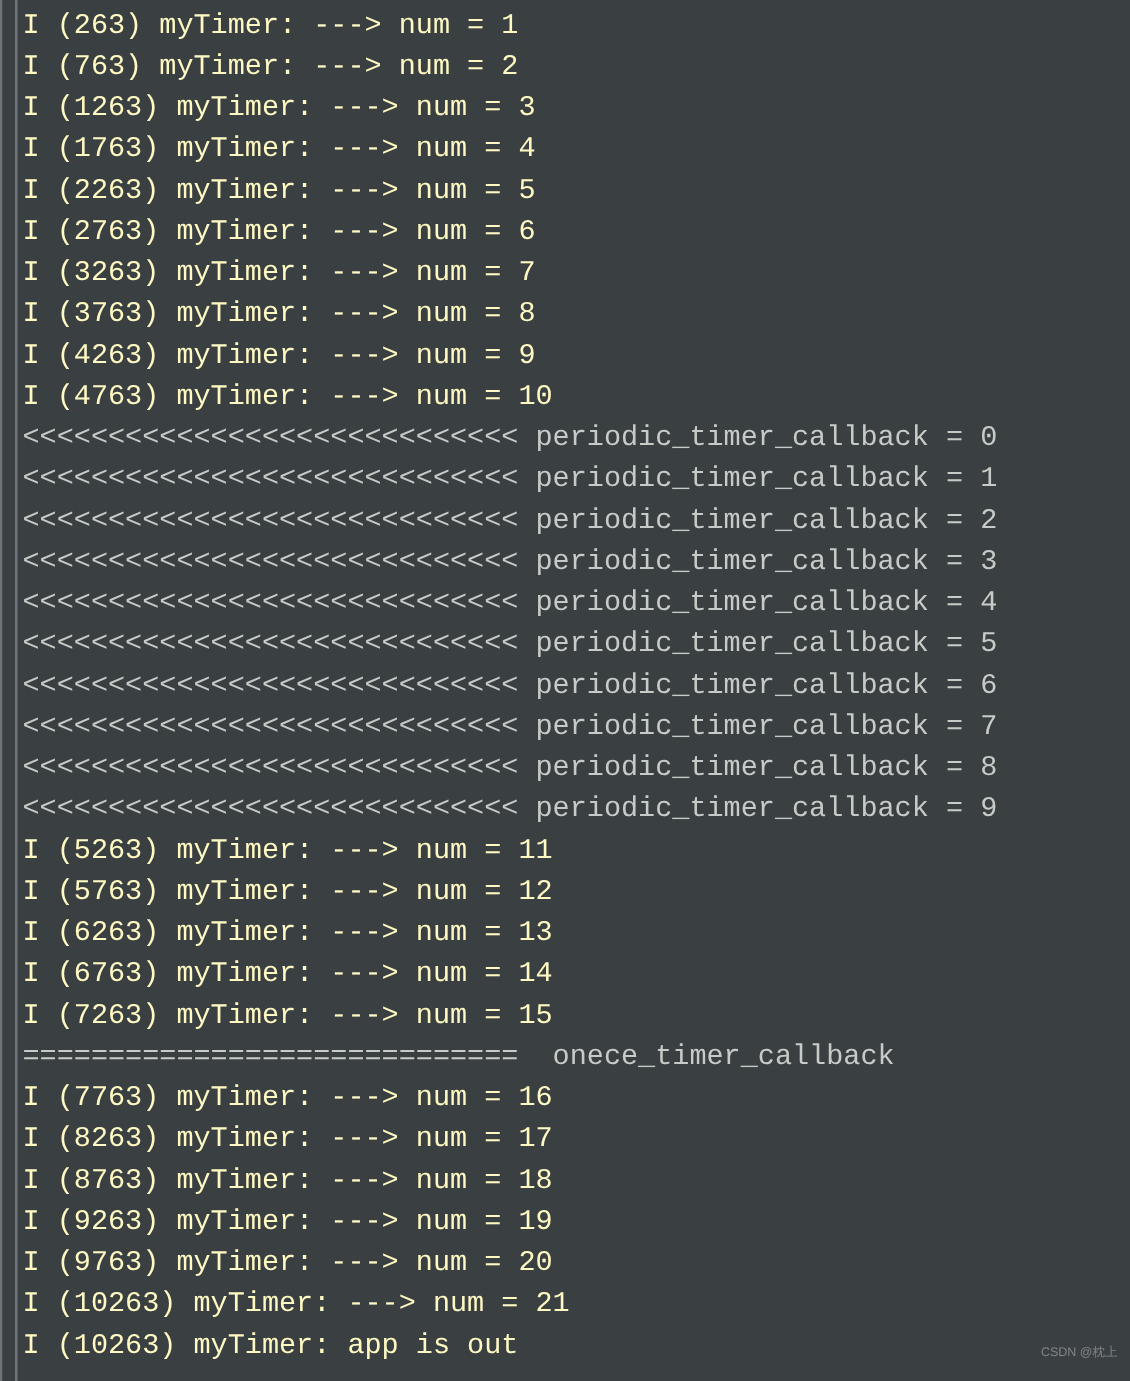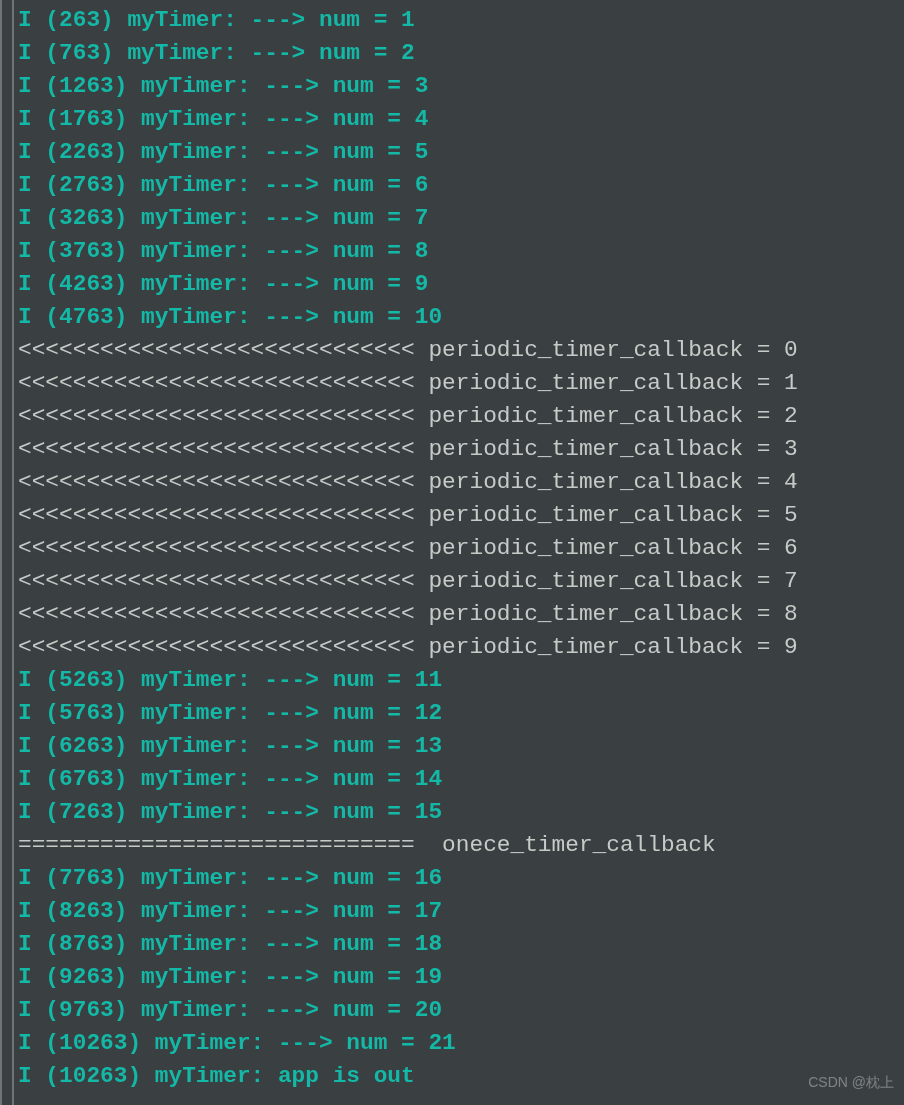--- a/index.html
+++ b/index.html
@@ -33,31 +33,30 @@
     background: #3a3f42;
   }
   .content {
     margin-left: 16px;
     white-space: pre;
   }
   .line {
     height: 33px;
   }
   .green {
-    color: #14b8a6;
-    font-weight: bold;
+    color: #fef9c3;
   }
   .gray {
     color: #c7cbc7;
   }
   .watermark {
     position: absolute;
     right: 10px;
     bottom: 6px;
-    font-size: 14px;
+    font-size: 10px;
     font-family: sans-serif;
     color: rgba(255,255,255,0.35);
   }
 </style>
 </head>
 <body>
 
 <div class="terminal">
   <div class="gutter"></div>
   <div class="content" id="content"><div class="line green">I (263) myTimer: ---&gt; num = 1</div><div class="line green">I (763) myTimer: ---&gt; num = 2</div><div class="line green">I (1263) myTimer: ---&gt; num = 3</div><div class="line green">I (1763) myTimer: ---&gt; num = 4</div><div class="line green">I (2263) myTimer: ---&gt; num = 5</div><div class="line green">I (2763) myTimer: ---&gt; num = 6</div><div class="line green">I (3263) myTimer: ---&gt; num = 7</div><div class="line green">I (3763) myTimer: ---&gt; num = 8</div><div class="line green">I (4263) myTimer: ---&gt; num = 9</div><div class="line green">I (4763) myTimer: ---&gt; num = 10</div><div class="line gray">&lt;&lt;&lt;&lt;&lt;&lt;&lt;&lt;&lt;&lt;&lt;&lt;&lt;&lt;&lt;&lt;&lt;&lt;&lt;&lt;&lt;&lt;&lt;&lt;&lt;&lt;&lt;&lt;&lt; periodic_timer_callback = 0</div><div class="line gray">&lt;&lt;&lt;&lt;&lt;&lt;&lt;&lt;&lt;&lt;&lt;&lt;&lt;&lt;&lt;&lt;&lt;&lt;&lt;&lt;&lt;&lt;&lt;&lt;&lt;&lt;&lt;&lt;&lt; periodic_timer_callback = 1</div><div class="line gray">&lt;&lt;&lt;&lt;&lt;&lt;&lt;&lt;&lt;&lt;&lt;&lt;&lt;&lt;&lt;&lt;&lt;&lt;&lt;&lt;&lt;&lt;&lt;&lt;&lt;&lt;&lt;&lt;&lt; periodic_timer_callback = 2</div><div class="line gray">&lt;&lt;&lt;&lt;&lt;&lt;&lt;&lt;&lt;&lt;&lt;&lt;&lt;&lt;&lt;&lt;&lt;&lt;&lt;&lt;&lt;&lt;&lt;&lt;&lt;&lt;&lt;&lt;&lt; periodic_timer_callback = 3</div><div class="line gray">&lt;&lt;&lt;&lt;&lt;&lt;&lt;&lt;&lt;&lt;&lt;&lt;&lt;&lt;&lt;&lt;&lt;&lt;&lt;&lt;&lt;&lt;&lt;&lt;&lt;&lt;&lt;&lt;&lt; periodic_timer_callback = 4</div><div class="line gray">&lt;&lt;&lt;&lt;&lt;&lt;&lt;&lt;&lt;&lt;&lt;&lt;&lt;&lt;&lt;&lt;&lt;&lt;&lt;&lt;&lt;&lt;&lt;&lt;&lt;&lt;&lt;&lt;&lt; periodic_timer_callback = 5</div><div class="line gray">&lt;&lt;&lt;&lt;&lt;&lt;&lt;&lt;&lt;&lt;&lt;&lt;&lt;&lt;&lt;&lt;&lt;&lt;&lt;&lt;&lt;&lt;&lt;&lt;&lt;&lt;&lt;&lt;&lt; periodic_timer_callback = 6</div><div class="line gray">&lt;&lt;&lt;&lt;&lt;&lt;&lt;&lt;&lt;&lt;&lt;&lt;&lt;&lt;&lt;&lt;&lt;&lt;&lt;&lt;&lt;&lt;&lt;&lt;&lt;&lt;&lt;&lt;&lt; periodic_timer_callback = 7</div><div class="line gray">&lt;&lt;&lt;&lt;&lt;&lt;&lt;&lt;&lt;&lt;&lt;&lt;&lt;&lt;&lt;&lt;&lt;&lt;&lt;&lt;&lt;&lt;&lt;&lt;&lt;&lt;&lt;&lt;&lt; periodic_timer_callback = 8</div><div class="line gray">&lt;&lt;&lt;&lt;&lt;&lt;&lt;&lt;&lt;&lt;&lt;&lt;&lt;&lt;&lt;&lt;&lt;&lt;&lt;&lt;&lt;&lt;&lt;&lt;&lt;&lt;&lt;&lt;&lt; periodic_timer_callback = 9</div><div class="line green">I (5263) myTimer: ---&gt; num = 11</div><div class="line green">I (5763) myTimer: ---&gt; num = 12</div><div class="line green">I (6263) myTimer: ---&gt; num = 13</div><div class="line green">I (6763) myTimer: ---&gt; num = 14</div><div class="line green">I (7263) myTimer: ---&gt; num = 15</div><div class="line gray">=============================  onece_timer_callback</div><div class="line green">I (7763) myTimer: ---&gt; num = 16</div><div class="line green">I (8263) myTimer: ---&gt; num = 17</div><div class="line green">I (8763) myTimer: ---&gt; num = 18</div><div class="line green">I (9263) myTimer: ---&gt; num = 19</div><div class="line green">I (9763) myTimer: ---&gt; num = 20</div><div class="line green">I (10263) myTimer: ---&gt; num = 21</div><div class="line green">I (10263) myTimer: app is out</div></div>

